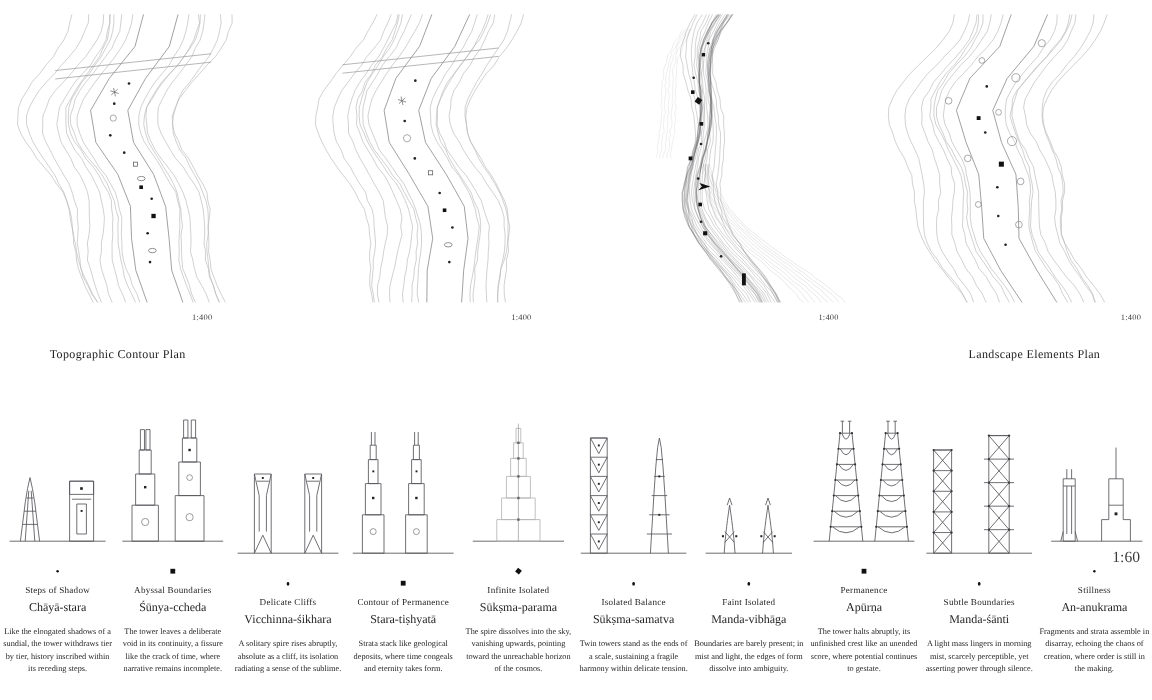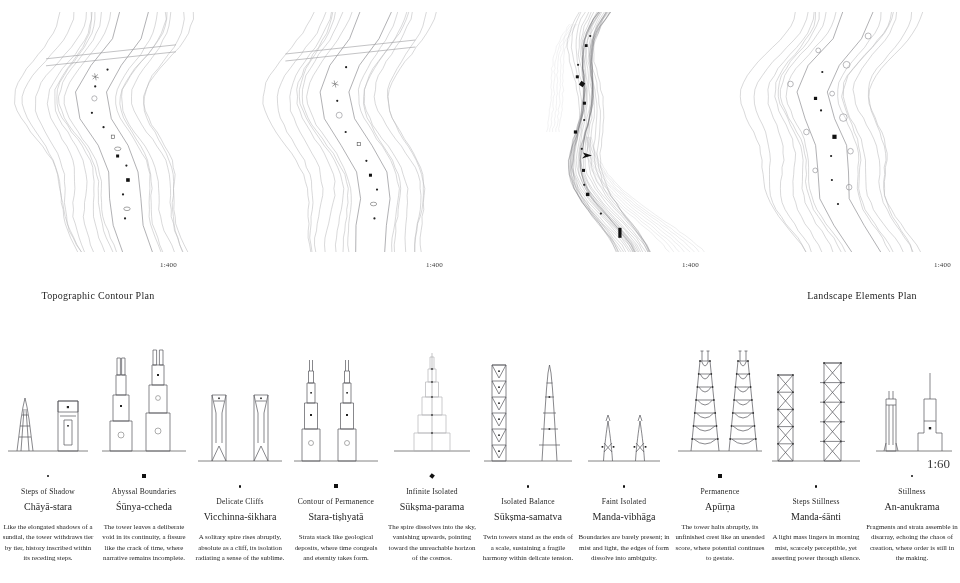--- a/index.html
+++ b/index.html
@@ -521,21 +521,21 @@
           <path d="M52,66.8 H56 M73,66.8 H77" fill="none" stroke="#55555a" stroke-width="0.7"></path>
           <path d="M56,86.4 H73" fill="none" stroke="#55555a" stroke-width="0.7"></path>
           <path d="M56,86.4 L73,106.0 M73,86.4 L56,106.0" fill="none" stroke="#55555a" stroke-width="0.7"></path>
           <circle cx="56" cy="86.4" r="0.9" fill="#333"></circle>
           <circle cx="73" cy="86.4" r="0.9" fill="#333"></circle>
           <path d="M52,86.4 H56 M73,86.4 H77" fill="none" stroke="#55555a" stroke-width="0.7"></path>
         </svg>
     <div class="mark">
           <span class="mk-dot"></span>
         </div>
-    <div class="name">Steps Stillness</div>
+    <div class="name">Subtle Boundaries</div>
     <div class="sub">Manda-śānti</div>
     <div class="desc">A light mass lingers in morning mist, scarcely perceptible, yet asserting power through silence.</div>
   </div>
 
   <div class="col">
     <svg class="tower-svg" width="96" height="108">
           <path d="M12,106 H88" fill="none" stroke="#666" stroke-width="0.8"></path>
           <path d="M22,54 h10 v52 h-10 Z" fill="none" stroke="#55555a" stroke-width="0.7"></path>
           <path d="M25,60 V100 M29,60 V100" fill="none" stroke="#55555a" stroke-width="0.7"></path>
           <path d="M22,60 H32" fill="none" stroke="#55555a" stroke-width="0.7"></path>

